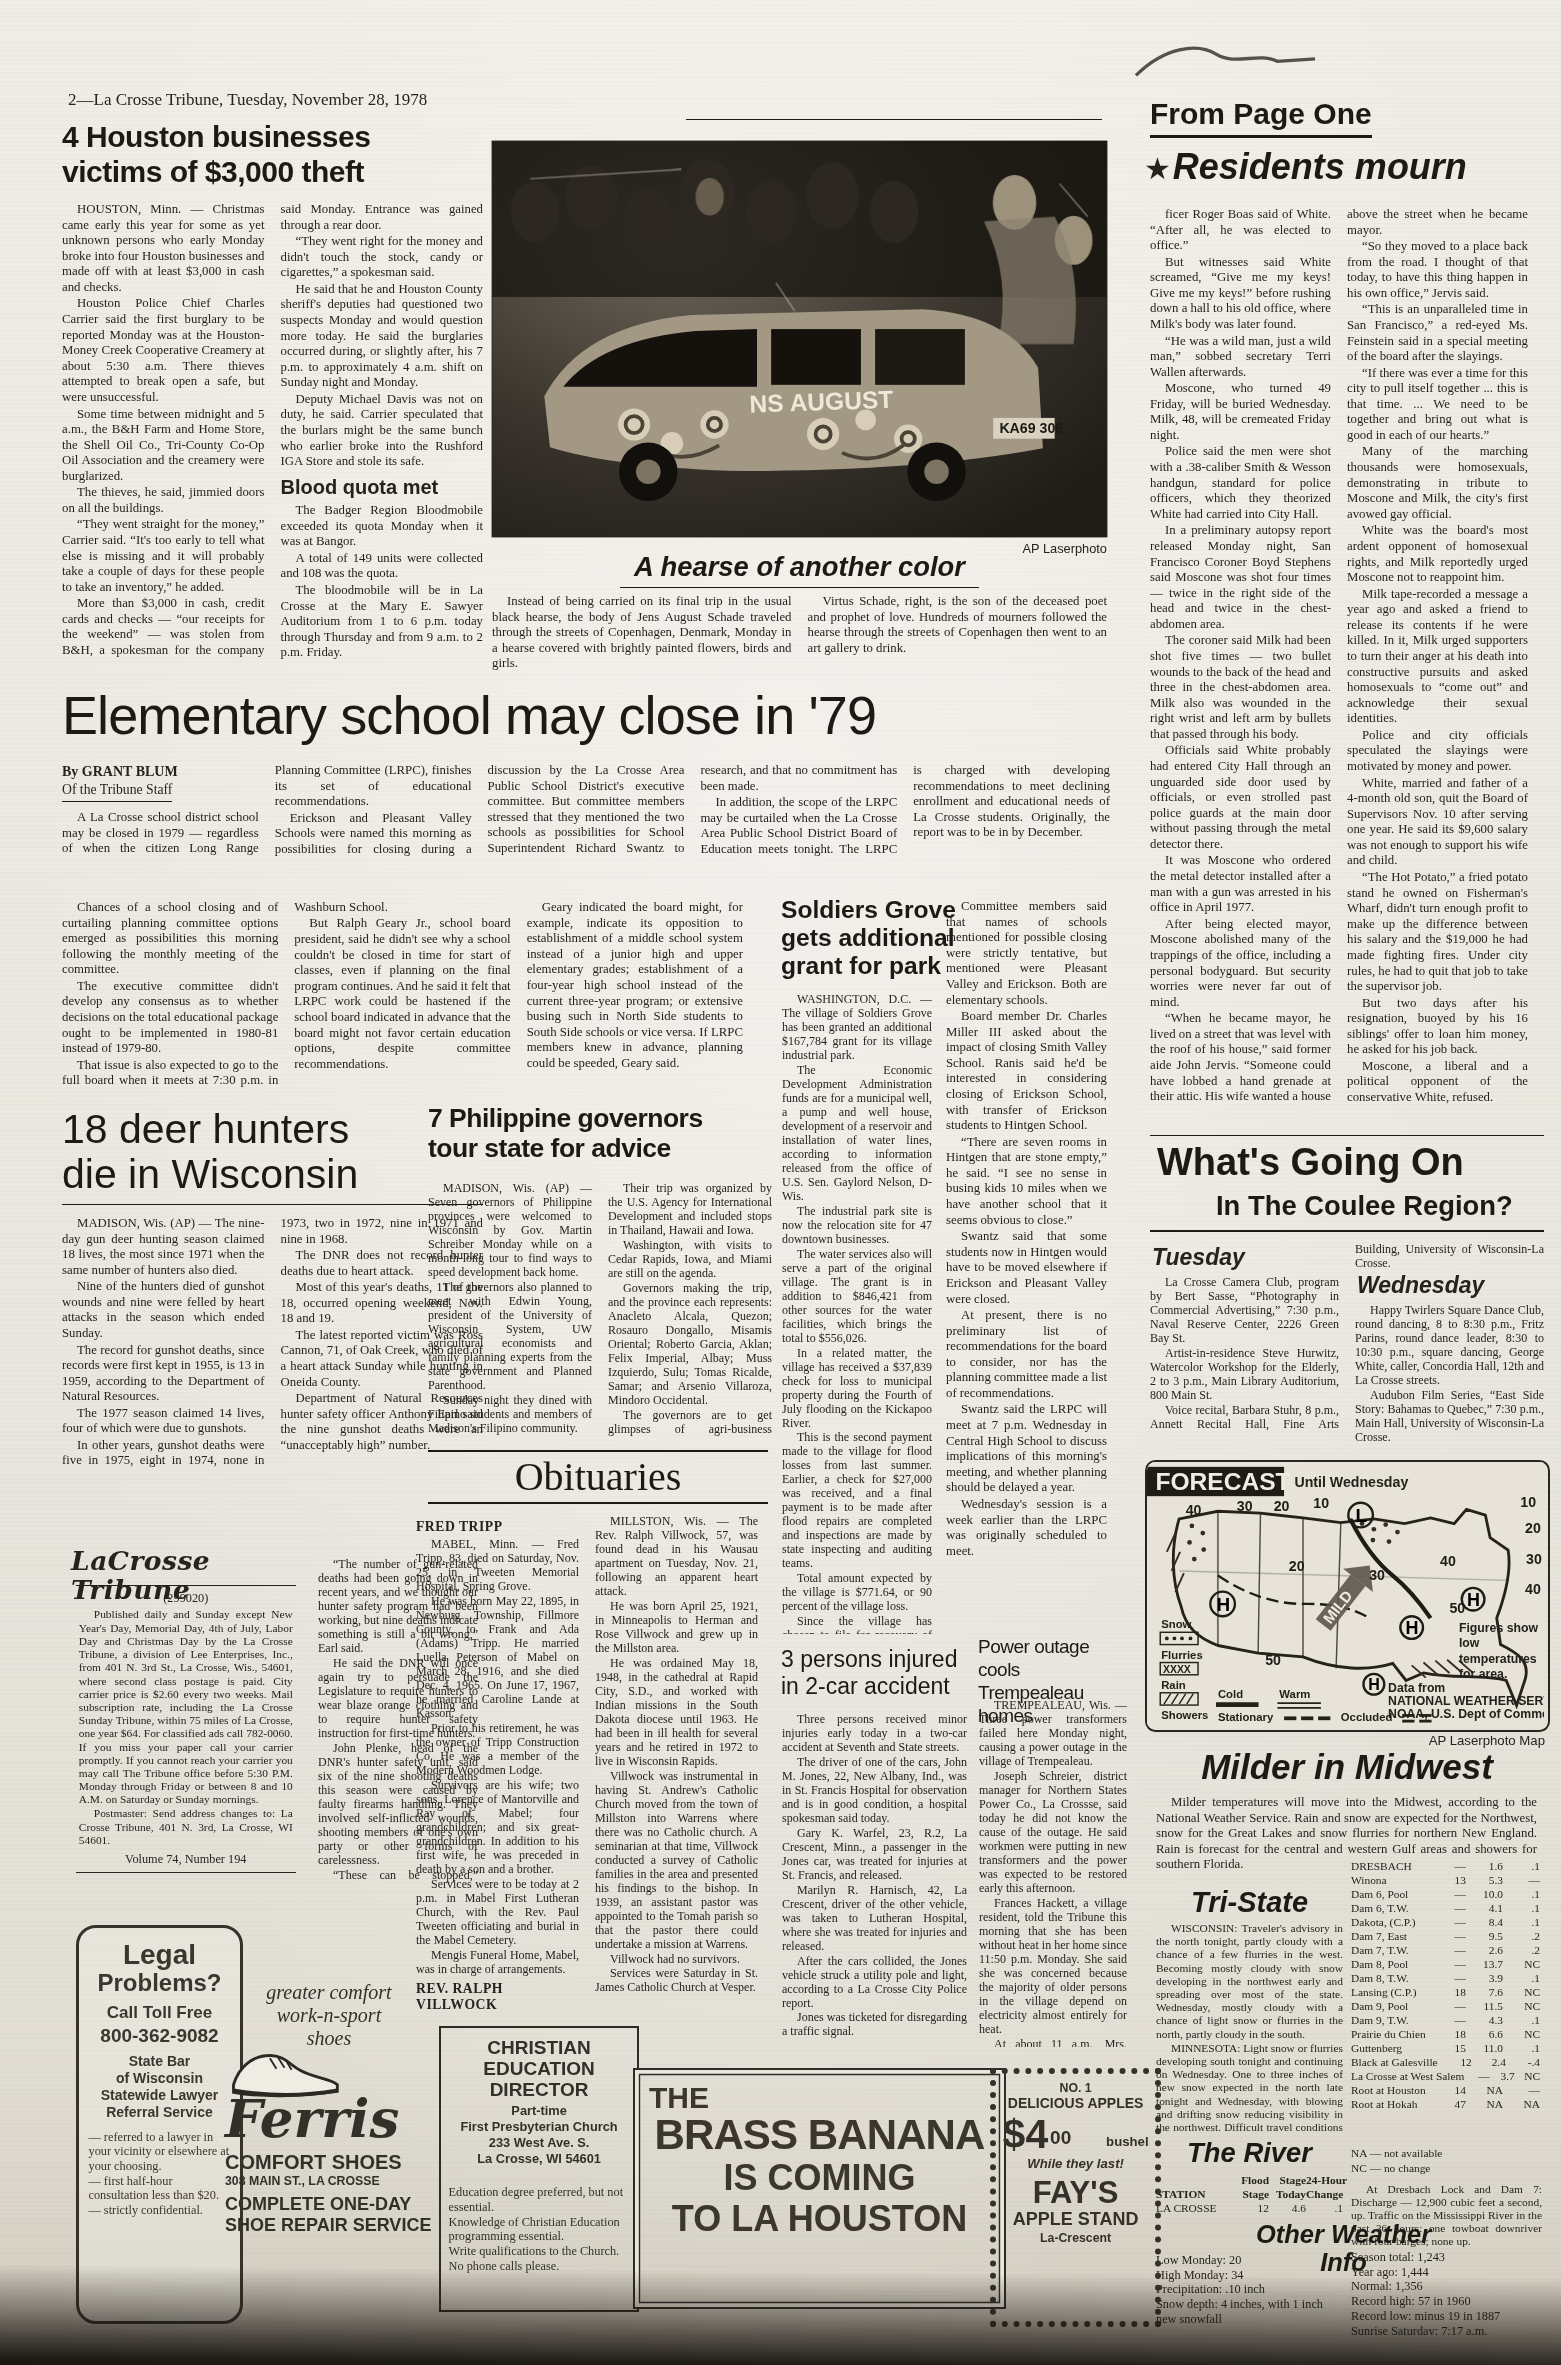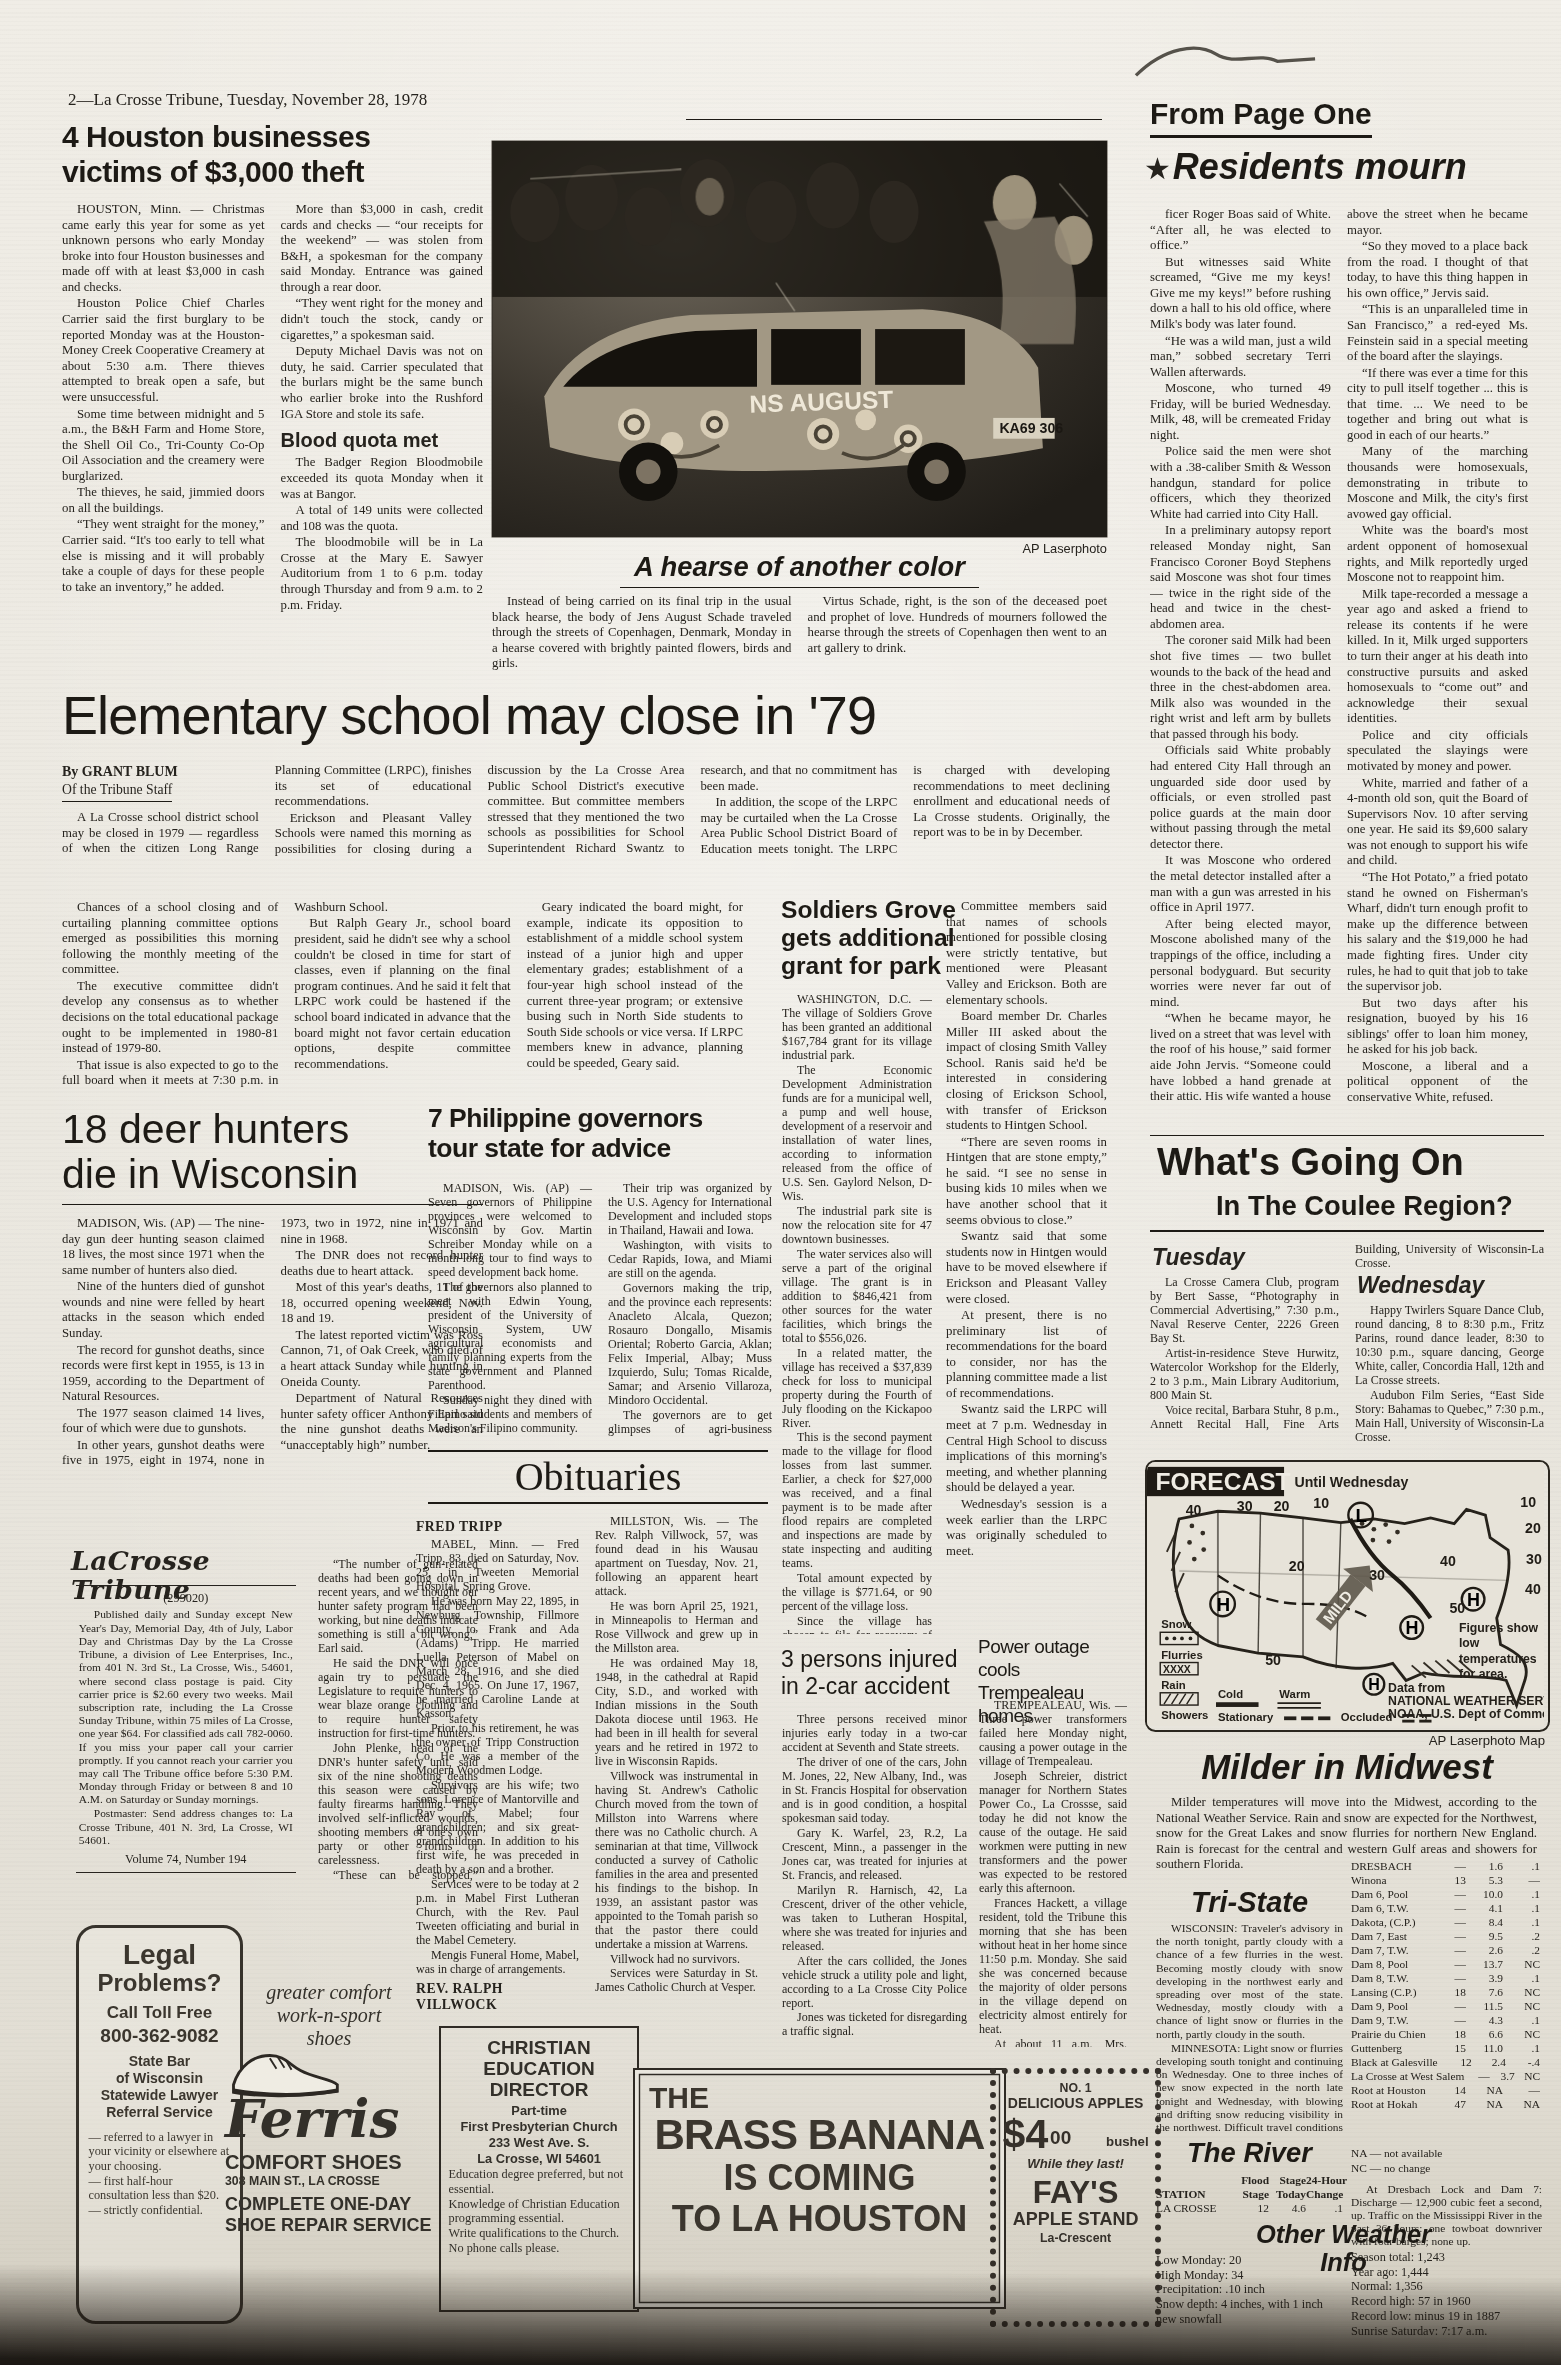--- a/index.html
+++ b/index.html
@@ -69,20 +69,21 @@
   </div>
   <div class="abs bt cols2 clip" style="left:62px;top:202px;width:421px;height:465px">
     <div>
         <p>HOUSTON, Minn. — Christmas came early this year for some as yet unknown persons who early Monday broke into four Houston businesses and made off with at least $3,000 in cash and checks.</p>
         <p>Houston Police Chief Charles Carrier said the first burglary to be reported Monday was at the Houston-Money Creek Cooperative Creamery at about 5:30 a.m. There thieves attempted to break open a safe, but were unsuccessful.</p>
         <p>Some time between midnight and 5 a.m., the B&amp;H Farm and Home Store, the Shell Oil Co., Tri-County Co-Op Oil Association and the creamery were burglarized.</p>
         <p>The thieves, he said, jimmied doors on all the buildings.</p>
         <p>“They went straight for the money,” Carrier said. “It's too early to tell what else is missing and it will probably take a couple of days for these people to take an inventory,” he added.</p>
         <p>More than $3,000 in cash, credit cards and checks — “our receipts for the weekend” — was stolen from B&amp;H, a spokesman for the company said Monday. Entrance was gained through a rear door.</p>
         <p>“They went right for the money and didn't touch the stock, candy or cigarettes,” a spokesman said.</p>
+        <p>He said that he and Houston County sheriff's deputies had questioned two suspects Monday and would question more today. He said the burglaries occurred during, or slightly after, his 7 p.m. to approximately 4 a.m. shift on Sunday night and Monday.</p>
         <p>Deputy Michael Davis was not on duty, he said. Carrier speculated that the burlars might be the same bunch who earlier broke into the Rushford IGA Store and stole its safe.</p>
       </div>
     <h3 class="subhead">Blood quota met</h3>
     <div>
         <p>The Badger Region Bloodmobile exceeded its quota Monday when it was at Bangor.</p>
         <p>A total of 149 units were collected and 108 was the quota.</p>
         <p>The bloodmobile will be in La Crosse at the Mary E. Sawyer Auditorium from 1 to 6 p.m. today through Thursday and from 9 a.m. to 2 p.m. Friday.</p>
       </div>
   </div>
 
@@ -737,21 +738,21 @@
       <div>CHRISTIAN</div>
       <div>EDUCATION</div>
       <div>DIRECTOR</div>
     </div>
     <div class="center sans" style="font:700 12.8px/16px 'Liberation Sans',sans-serif;margin-top:3.8px">
       <div>Part-time</div>
       <div>First Presbyterian Church</div>
       <div>233 West Ave. S.</div>
       <div>La Crosse, WI 54601</div>
     </div>
-    <div class="sans" style="font:400 12.3px/14.7px 'Liberation Sans',sans-serif;margin-top:0">
+    <div class="sans" style="font:400 12.3px/14.7px 'Liberation Sans',sans-serif;margin-top:18px">
       <div>
           <div class="stat">Education degree preferred, but not essential.</div>
           <div class="stat">Knowledge of Christian Education programming essential.</div>
           <div class="stat">Write qualifications to the Church. No phone calls please.</div>
         </div>
     </div>
   </div>
 
   <div class="abs" style="left:633px;top:2068px;width:341px;height:212px;border:2.8px solid #2e2a24;box-shadow:inset 0 0 0 3.8px #e9e6de, inset 0 0 0 5.2px #2e2a24;padding:12.3px 14px;color:#3b362e">
     <div class="sans" style="font:800 30px/31px 'Liberation Sans',sans-serif">THE</div>

